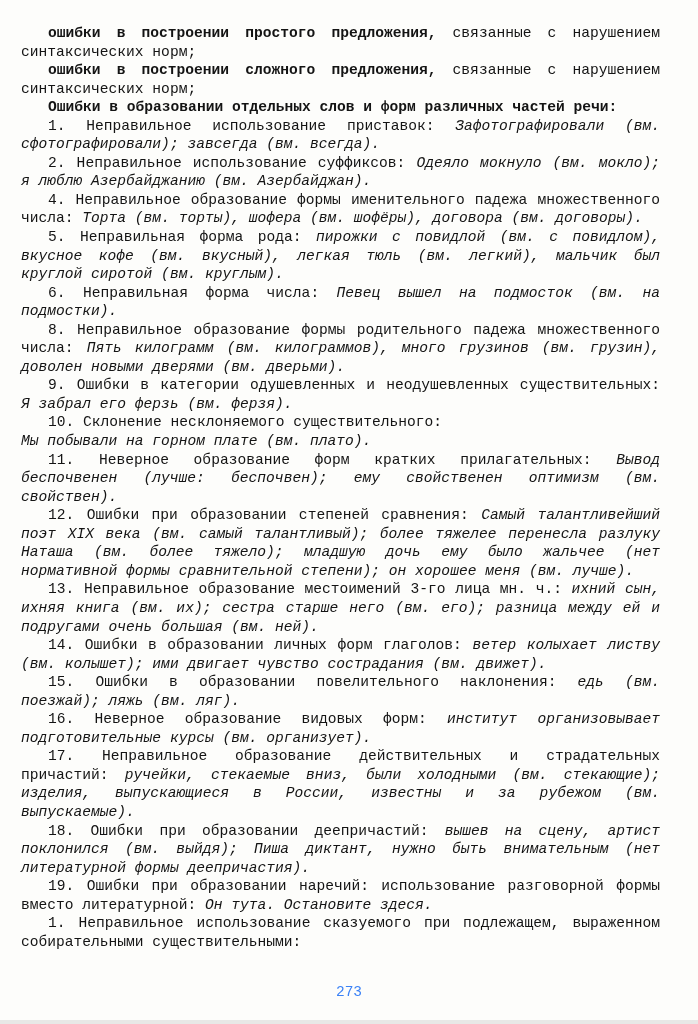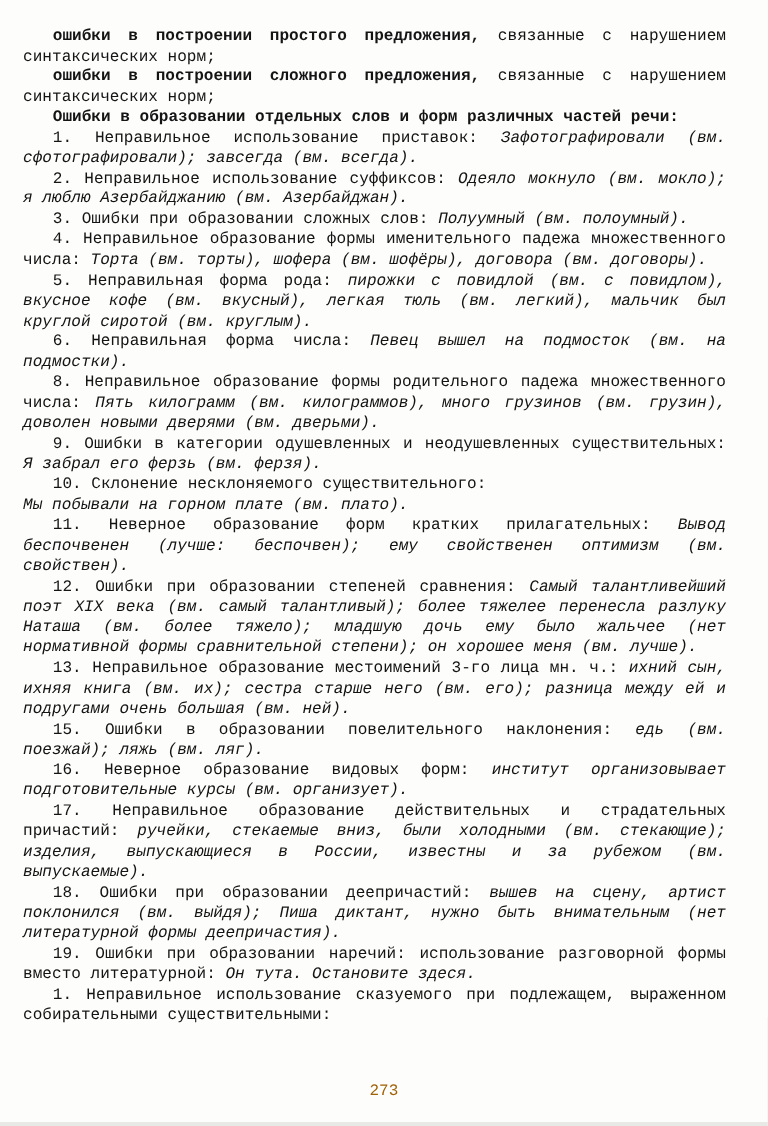--- a/index.html
+++ b/index.html
@@ -32,44 +32,44 @@
   .doc p.space-before { margin-top: 13px; }
   .b { font-weight: bold; }
   .i { font-style: italic; }
   .page-number {
     position: absolute;
     bottom: 20px;
     left: 0;
     width: 100%;
     text-align: center;
     font-size: 14.5px;
-    color: #a16207;
+    color: #3b82f6;
   }
 </style>
 </head>
 <body>
 
 <div class="page">
   <div class="doc">
       <p><span class="b">ошибки в построении простого предложения, </span><span>связанные с нарушением синтаксических норм;</span></p>
       <p><span class="b">ошибки в построении сложного предложения, </span><span>связанные с нарушением синтаксических норм;</span></p>
       <p><span class="b">Ошибки в образовании отдельных слов и форм различных частей речи:</span></p>
       <p><span>1. Неправильное использование приставок: </span><span class="i">Зафотографировали (вм. сфотографировали); завсегда (вм. всегда).</span></p>
       <p><span>2. Неправильное использование суффиксов: </span><span class="i">Одеяло мокнуло (вм. мокло); я люблю Азербайджанию (вм. Азербайджан).</span></p>
-      <p><span>3. Ошибки при образовании сложных слов: </span><span class="i">Полуумный (вм. полоумный).</span></p>
       <p><span>4. Неправильное образование формы именительного падежа множественного числа: </span><span class="i">Торта (вм. торты), шофера (вм. шофёры), договора (вм. договоры).</span></p>
       <p><span>5. Неправильная форма рода: </span><span class="i">пирожки с повидлой (вм. с повидлом), вкусное кофе (вм. вкусный), легкая тюль (вм. легкий), мальчик был круглой сиротой (вм. круглым).</span></p>
       <p><span>6. Неправильная форма числа: </span><span class="i">Певец вышел на подмосток (вм. на подмостки).</span></p>
       <p><span>8. Неправильное образование формы родительного падежа множественного числа: </span><span class="i">Пять килограмм (вм. килограммов), много грузинов (вм. грузин), доволен новыми дверями (вм. дверьми).</span></p>
       <p><span>9. Ошибки в категории одушевленных и неодушевленных существительных: </span><span class="i">Я забрал его ферзь (вм. ферзя).</span></p>
       <p><span>10. Склонение несклоняемого существительного:</span></p>
       <p class="noindent"><span class="i">Мы побывали на горном плате (вм. плато).</span></p>
       <p><span>11. Неверное образование форм кратких прилагательных: </span><span class="i">Вывод беспочвенен (лучше: беспочвен); ему свойственен оптимизм (вм. свойствен).</span></p>
       <p><span>12. Ошибки при образовании степеней сравнения: </span><span class="i">Самый талантливейший поэт XIX века (вм. самый талантливый); более тяжелее перенесла разлуку Наташа (вм. более тяжело); младшую дочь ему было жальчее (нет нормативной формы сравнительной степени); он хорошее меня (вм. лучше).</span></p>
       <p><span>13. Неправильное образование местоимений 3-го лица мн. ч.: </span><span class="i">ихний сын, ихняя книга (вм. их); сестра старше него (вм. его); разница между ей и подругами очень большая (вм. ней).</span></p>
+      <p><span>14. Ошибки в образовании личных форм глаголов: </span><span class="i">ветер колыхает листву (вм. колышет); ими двигает чувство сострадания (вм. движет).</span></p>
       <p><span>15. Ошибки в образовании повелительного наклонения: </span><span class="i">едь (вм. поезжай); ляжь (вм. ляг).</span></p>
       <p><span>16. Неверное образование видовых форм: </span><span class="i">институт организовывает подготовительные курсы (вм. организует).</span></p>
       <p><span>17. Неправильное образование действительных и страдательных причастий: </span><span class="i">ручейки, стекаемые вниз, были холодными (вм. стекающие); изделия, выпускающиеся в России, известны и за рубежом (вм. выпускаемые).</span></p>
       <p><span>18. Ошибки при образовании деепричастий: </span><span class="i">вышев на сцену, артист поклонился (вм. выйдя); Пиша диктант, нужно быть внимательным (нет литературной формы деепричастия).</span></p>
       <p><span>19. Ошибки при образовании наречий: использование разговорной формы вместо литературной: </span><span class="i">Он тута. Остановите здеся.</span></p>
       <p><span>1. Неправильное использование сказуемого при подлежащем, выраженном собирательными существительными:</span></p>
     </div>
   <div class="page-number">273</div>
 </div>
 

